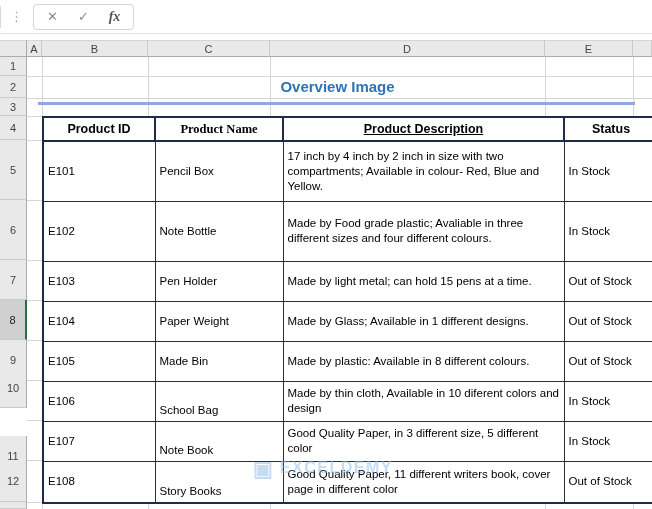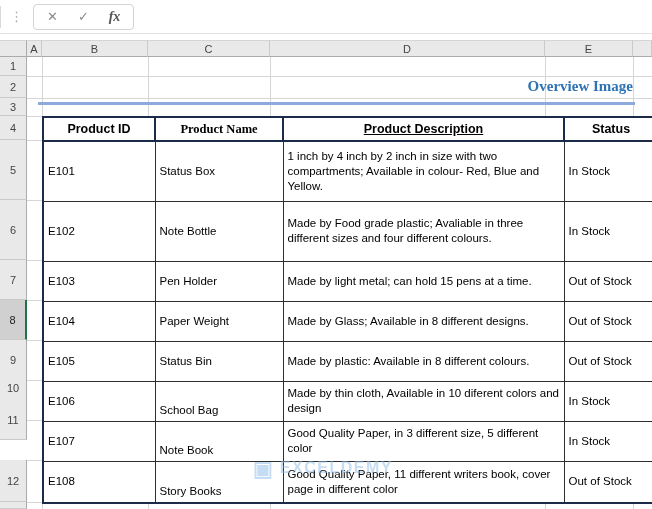--- a/index.html
+++ b/index.html
@@ -32,21 +32,21 @@
     border-right:1px solid #cacaca;border-bottom:1px solid #ababab;border-top:1px solid #d5d5d5;}
   .row-hdr{position:absolute;left:0;width:27px;background:#e9e9e9;color:#444;font-size:11px;
     display:flex;align-items:center;justify-content:center;z-index:5;box-sizing:border-box;
     border-right:1px solid #ababab;border-bottom:1px solid #cacaca;}
   .row-hdr.sel{background:#d0d0d0;color:#1e1e1e;
     border-right:2px solid var(--selected-accent,#217346);}
   .vline{position:absolute;top:17px;width:1px;background:var(--grid-line,#d6d6d6);z-index:1;}
   .hline{position:absolute;left:27px;height:1px;background:var(--grid-line,#d6d6d6);z-index:1;}
   
   .sheet-title{position:absolute;left:42px;top:35px;width:591px;height:23px;line-height:23px;
-    text-align:right;font-weight:bold;font-size:15px;color:var(--title-text,#2E74B5);z-index:2;font-family:Liberation Serif, serif;}
+    text-align:center;font-weight:bold;font-size:15px;color:var(--title-text,#2E74B5);z-index:2;}
   .title-rule{position:absolute;left:38px;top:62px;width:597px;height:3px;
     background:var(--title-rule,#8EA9DB);z-index:2;}
   .data-table{position:absolute;left:42px;top:76px;width:591px;border-collapse:collapse;
     table-layout:fixed;background:#fff;z-index:3;border:2px solid var(--table-border-dark,#1C2B4A);}
   .data-table th{border:2px solid var(--table-border-dark,#1C2B4A);font-size:12.5px;font-weight:bold;
     text-align:center;padding:2px;background:#fff;color:#000;}
   .data-table td{border:1px solid #2e2e2e;font-size:11.5px;color:#000;padding:1px 4px;
     vertical-align:middle;background:#fff;line-height:15px;text-align:left;}
   .data-table td.vbottom{vertical-align:bottom;padding-bottom:3px;margin-left:10px;}
   .watermark{position:absolute;left:253px;top:409px;width:175px;height:38px;display:flex;
@@ -80,45 +80,45 @@
         <tr style="height: 24px;">
           <th style="width: 106px;">Product ID</th>
           <th style="width: 122px; font-family: Liberation Serif, serif;">Product Name</th>
           <th style="width: 275px; text-decoration: underline;">Product Description</th>
           <th style="width: 88px;">Status</th>
         </tr>
       </thead>
     <tbody id="tbody">
         <tr style="height: 60px;">
           <td>E101</td>
-          <td>Status Box</td>
-          <td>1 inch by 4 inch by 2 inch in size with two compartments; Available in colour- Red, Blue and Yellow.</td>
+          <td>Pencil Box</td>
+          <td>17 inch by 4 inch by 2 inch in size with two compartments; Available in colour- Red, Blue and Yellow.</td>
           <td>In Stock</td>
         </tr>
         <tr style="height: 60px;">
           <td>E102</td>
           <td>Note Bottle</td>
           <td>Made by Food grade plastic; Avaliable in three different sizes and four different colours.</td>
           <td>In Stock</td>
         </tr>
         <tr style="height: 40px;">
           <td>E103</td>
           <td>Pen Holder</td>
           <td>Made by light metal; can hold 15 pens at a time.</td>
           <td>Out of Stock</td>
         </tr>
         <tr style="height: 40px;">
           <td>E104</td>
           <td>Paper Weight</td>
-          <td>Made by Glass; Available in 8 different designs.</td>
+          <td>Made by Glass; Available in 1 different designs.</td>
           <td>Out of Stock</td>
         </tr>
         <tr style="height: 40px;">
           <td>E105</td>
-          <td>Status Bin</td>
+          <td>Made Bin</td>
           <td>Made by plastic: Available in 8 different colours.</td>
           <td>Out of Stock</td>
         </tr>
         <tr style="height: 40px;">
           <td>E106</td>
           <td class="vbottom">School Bag</td>
           <td>Made by thin cloth, Available in 10 diferent colors and design</td>
           <td>In Stock</td>
         </tr>
         <tr style="height: 40px;">
@@ -149,21 +149,21 @@
     <div class="row-hdr" style="top: 17px; height: 19px;">1</div>
     <div class="row-hdr" style="top: 36px; height: 22px;">2</div>
     <div class="row-hdr" style="top: 58px; height: 18px;">3</div>
     <div class="row-hdr" style="top: 76px; height: 24px;">4</div>
     <div class="row-hdr" style="top: 100px; height: 60px;">5</div>
     <div class="row-hdr" style="top: 160px; height: 60px;">6</div>
     <div class="row-hdr" style="top: 220px; height: 40px;">7</div>
     <div class="row-hdr sel" style="top: 260px; height: 40px;">8</div>
     <div class="row-hdr" style="top: 300px; height: 40px;">9</div>
     <div class="row-hdr" style="top: 328px; height: 40px;">10</div>
-    <div class="row-hdr" style="top: 360px; height: 40px;">11</div>
+    <div class="row-hdr" style="top: 396px; height: 40px;">11</div>
     <div class="row-hdr" style="top: 420px; height: 42px;">12</div>
     <div class="row-hdr" style="top: 462px; height: 7px;"></div>
     <div class="vline" style="left: 42px; height: 452px;"></div>
     <div class="vline" style="left: 148px; height: 452px;"></div>
     <div class="vline" style="left: 270px; height: 452px;"></div>
     <div class="vline" style="left: 545px; height: 452px;"></div>
     <div class="vline" style="left: 633px; height: 452px;"></div>
     <div class="hline" style="top: 36px; width: 625px;"></div>
     <div class="hline" style="top: 58px; width: 625px;"></div>
     <div class="hline" style="top: 76px; width: 625px;"></div>

